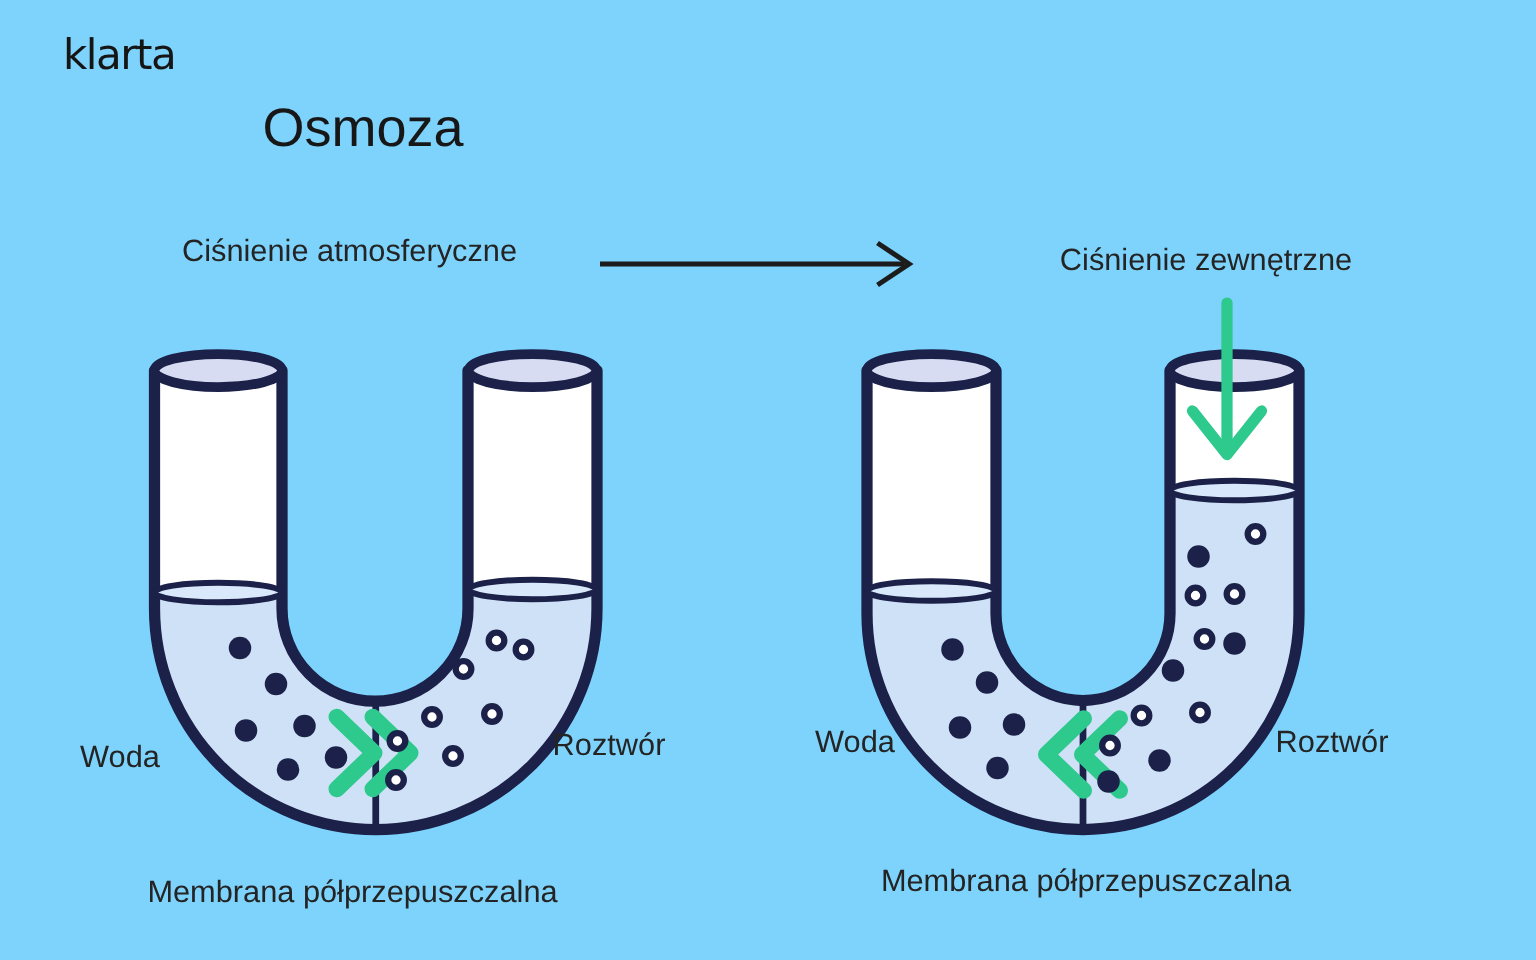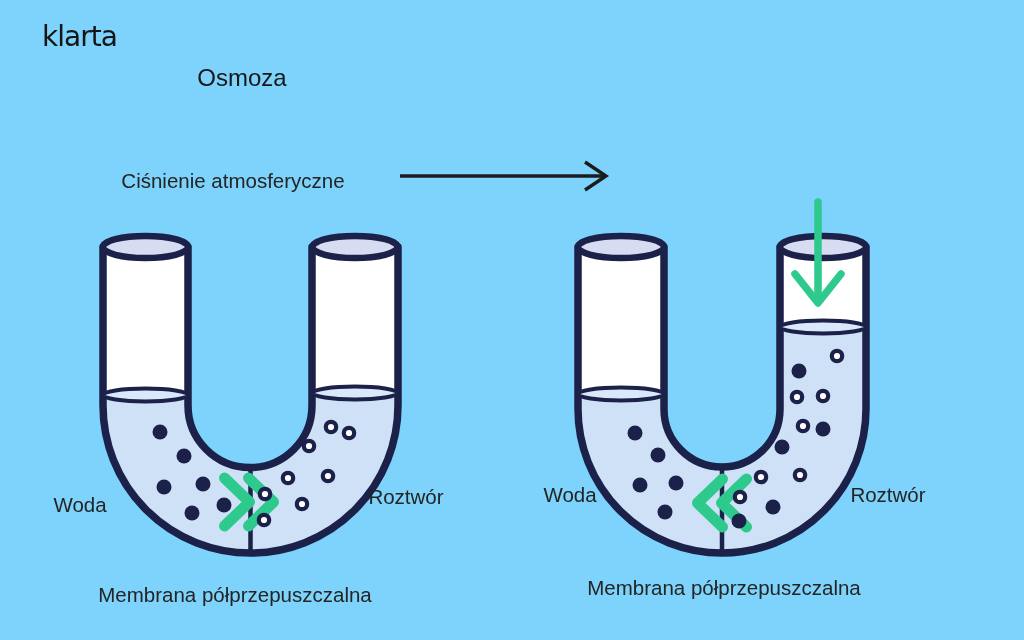--- a/index.html
+++ b/index.html
@@ -8,21 +8,21 @@
     font-family:"Liberation Sans", sans-serif; overflow:hidden;
   }
   .canvas svg { position:absolute; left:0; top:0; }
   .logo {
     position:absolute; left:42px; top:20px;
     font-family:"DejaVu Sans", sans-serif; font-size:28px; font-weight:400;
     letter-spacing:-1px; color:#151515;
   }
   .title {
     position:absolute; transform:translateX(-50%);
-    font-size:24px; color:#171717; white-space:nowrap;
+    font-size:36px; color:#171717; white-space:nowrap;
   }
   .title.two-line { white-space:normal; text-align:center; width:250px; line-height:1.5; }
   .label {
     position:absolute; transform:translateX(-50%);
     font-size:20.5px; color:#242424; white-space:nowrap;
   }
 </style>
 </head>
 <body>
 
@@ -88,22 +88,23 @@
       </g>
       <line x1="400" y1="176" x2="603" y2="176" stroke="#1c1c1c" stroke-width="3.4"></line>
       <polyline points="585,162 606,176 585,190" fill="none" stroke="#1c1c1c" stroke-width="3.4"></polyline>
     </svg>
 
   <div class="logo">klarta</div>
 
   <div class="title" style="left:242px; top:64px;">Osmoza</div>
 
 
-  <div class="label" style="left:233px; top:169px;">Ciśnienie atmosferyczne</div>
+  <div class="label" style="left:233px; top:156px;">Ciśnienie atmosferyczne</div>
 
+  <div class="label" style="left:804px; top:162px;">Ciśnienie zewnętrzne</div>
 
   <div class="label" style="left:80px; top:493px;">Woda</div>
 
   <div class="label" style="left:406px; top:485px;">Roztwór</div>
 
   <div class="label" style="left:570px; top:483px;">Woda</div>
 
   <div class="label" style="left:888px; top:483px;">Roztwór</div>
 
   <div class="label" style="left:235px; top:583px;">Membrana półprzepuszczalna</div>

